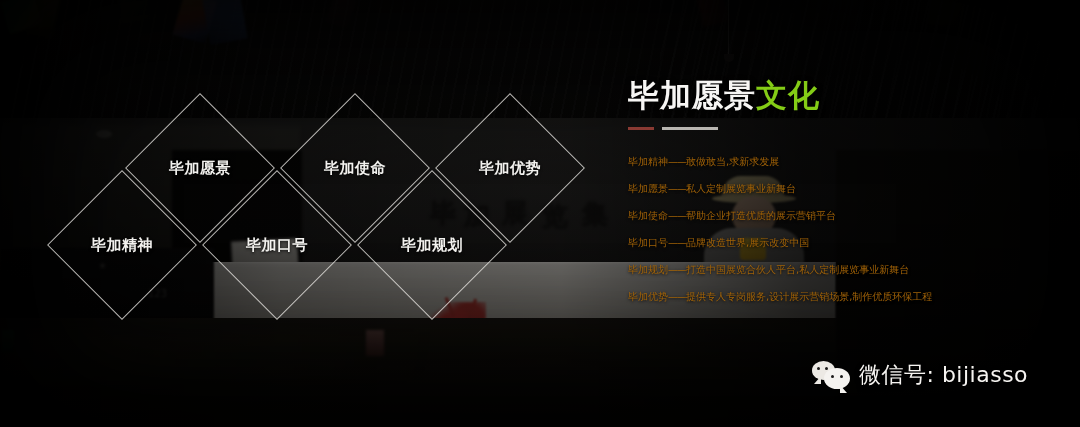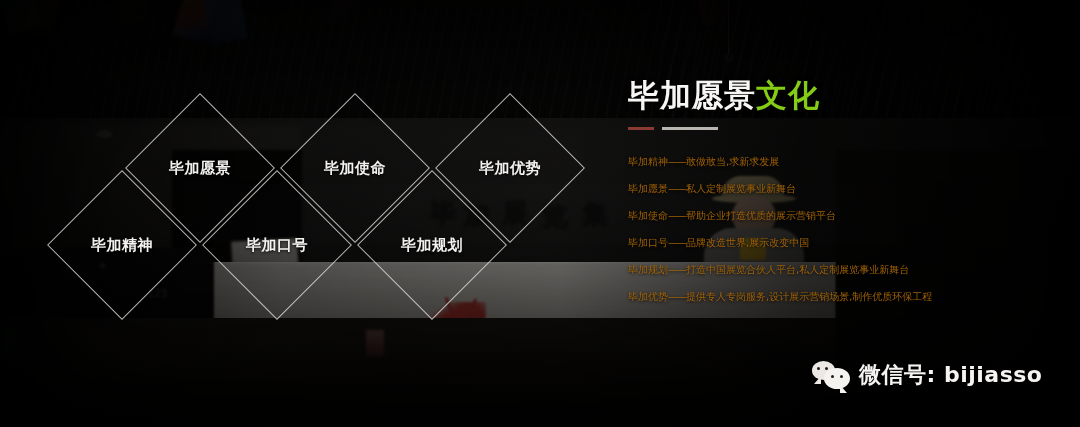--- a/index.html
+++ b/index.html
@@ -290,21 +290,21 @@
     content: ""; position: absolute; right: 3px; bottom: -4px;
     width: 7px; height: 8px; background: #f5f3f0;
     clip-path: polygon(0 0, 100% 100%, 0 100%);
   }
   .wx-d { position: absolute; width: 3.4px; height: 3.4px; border-radius: 50%; background: #1b1a19; }
   .wx-d.a { left: 5px;  top: 6px; }
   .wx-d.b { left: 13px; top: 6px; }
   .wx-d.c { left: 19px; top: 14px; background:#1b1a19; }
   .wx-d.d { left: 28px; top: 14px; background:#1b1a19; }
   .wx-text {
-    color: #f6f4f1; font-size: 22px; font-weight: 700; letter-spacing: .5px;
+    color: #f6f4f1; font-size: 22px; font-weight: 400; letter-spacing: .5px;
     text-shadow: 0 2px 5px rgba(0,0,0,.95);
     text-align: center;
   }
 </style>
 </head>
 <body>
 
 <div id="stage">
 
   <div class="bg-layer">

